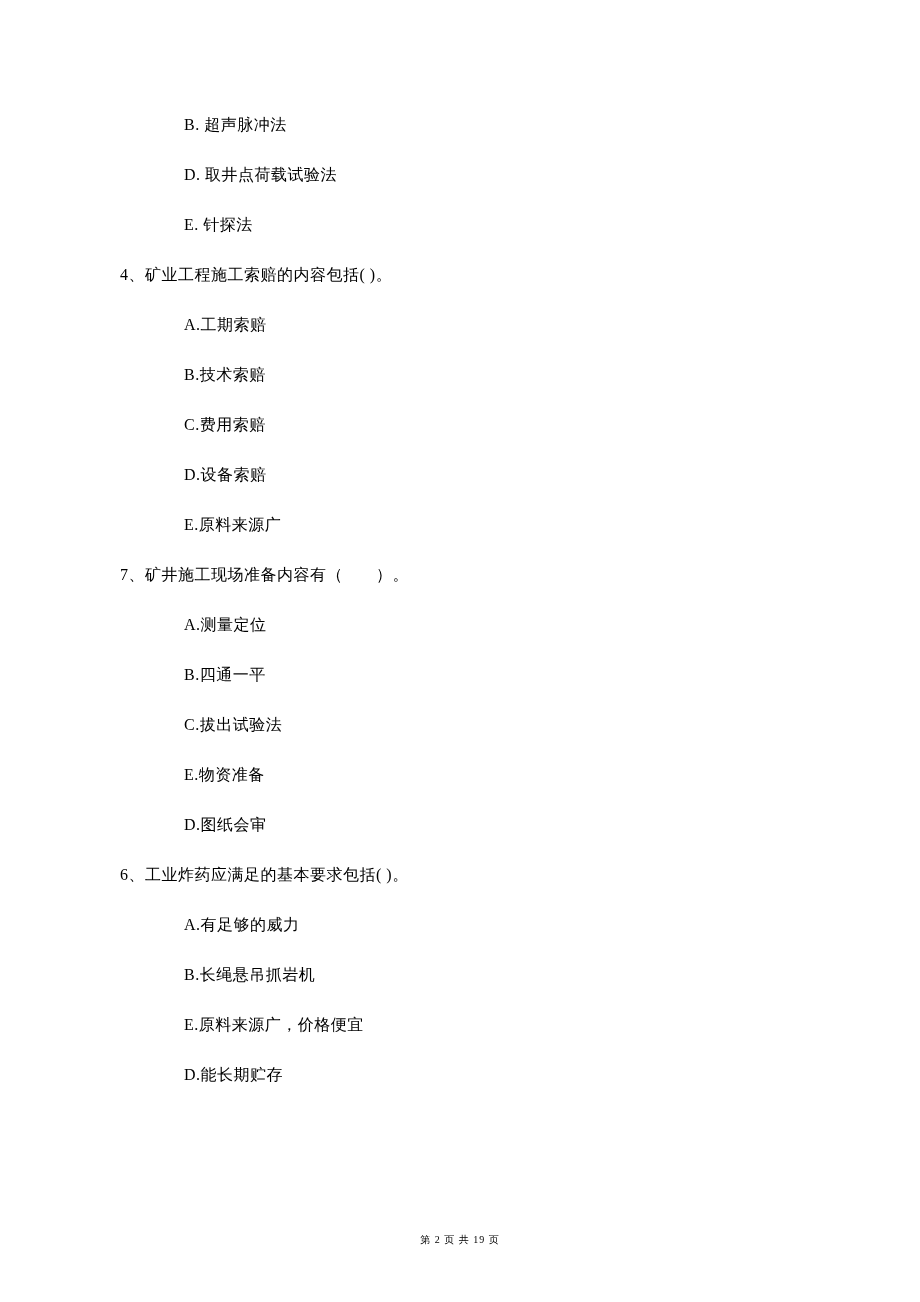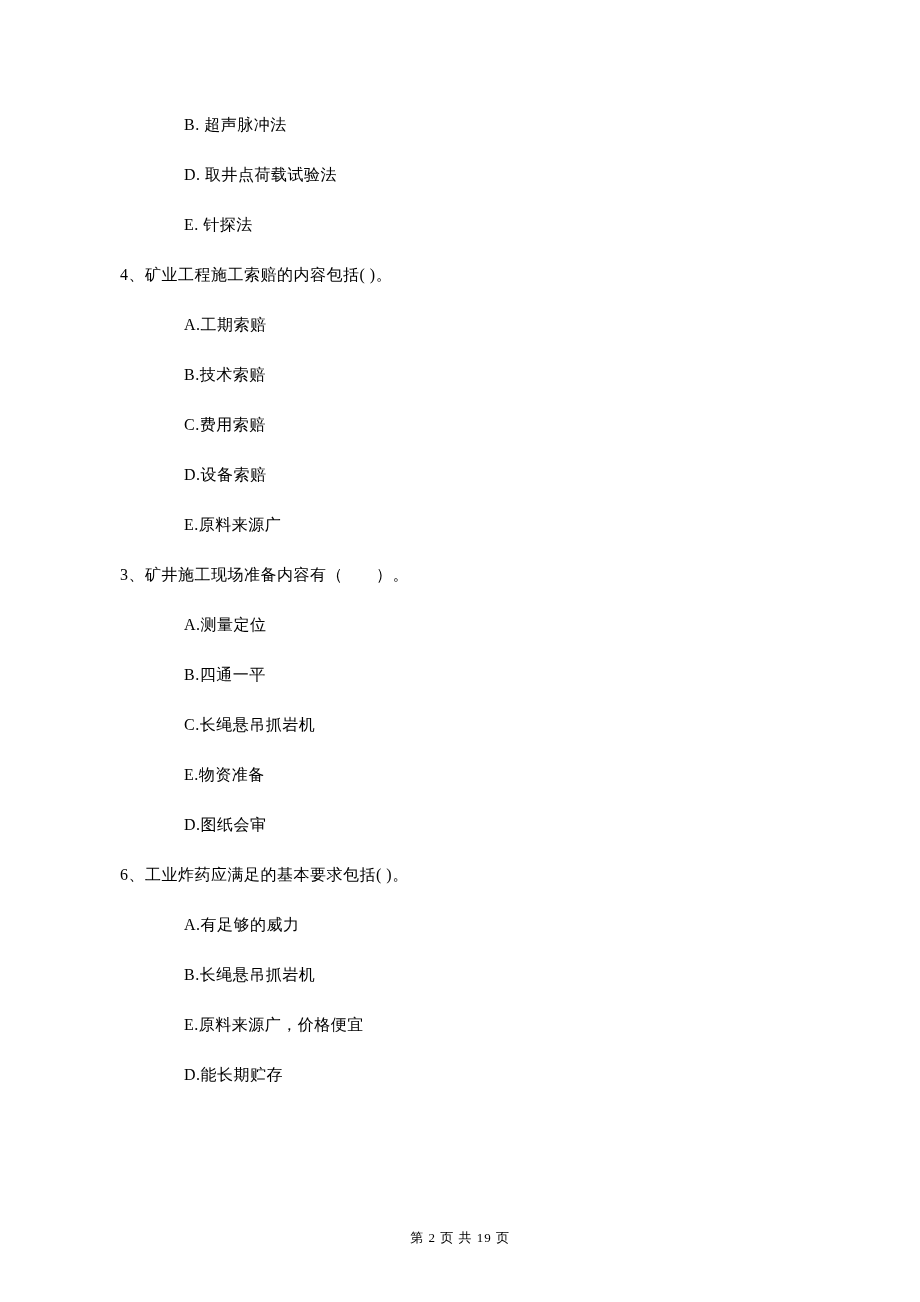--- a/index.html
+++ b/index.html
@@ -32,21 +32,21 @@
     }
     .question-group {
       margin-top: 3px;
     }
     .footer {
       position: absolute;
       bottom: 55px;
       left: 0;
       right: 0;
       text-align: center;
-      font-size: 13px;
+      font-size: 10px;
       letter-spacing: 1px;
     }
   </style>
 </head>
 <body>
 
 <div class="page">
 
   <div class="option-group">
     <div class="option">B. 超声脉冲法</div>
@@ -59,25 +59,25 @@
     <div class="option-group">
       <div class="option">A.工期索赔</div>
       <div class="option">B.技术索赔</div>
       <div class="option">C.费用索赔</div>
       <div class="option">D.设备索赔</div>
       <div class="option">E.原料来源广</div>
     </div>
   </div>
 
   <div class="question-group">
-    <div class="question">3、矿井施工现场准备内容有（　　）。</div>
+    <div class="question">7、矿井施工现场准备内容有（　　）。</div>
     <div class="option-group">
       <div class="option">A.测量定位</div>
       <div class="option">B.四通一平</div>
-      <div class="option">C.长绳悬吊抓岩机</div>
+      <div class="option">C.拔出试验法</div>
       <div class="option">E.物资准备</div>
       <div class="option">D.图纸会审</div>
     </div>
   </div>
 
   <div class="question-group">
     <div class="question">6、工业炸药应满足的基本要求包括(    )。</div>
     <div class="option-group">
       <div class="option">A.有足够的威力</div>
       <div class="option">B.长绳悬吊抓岩机</div>

